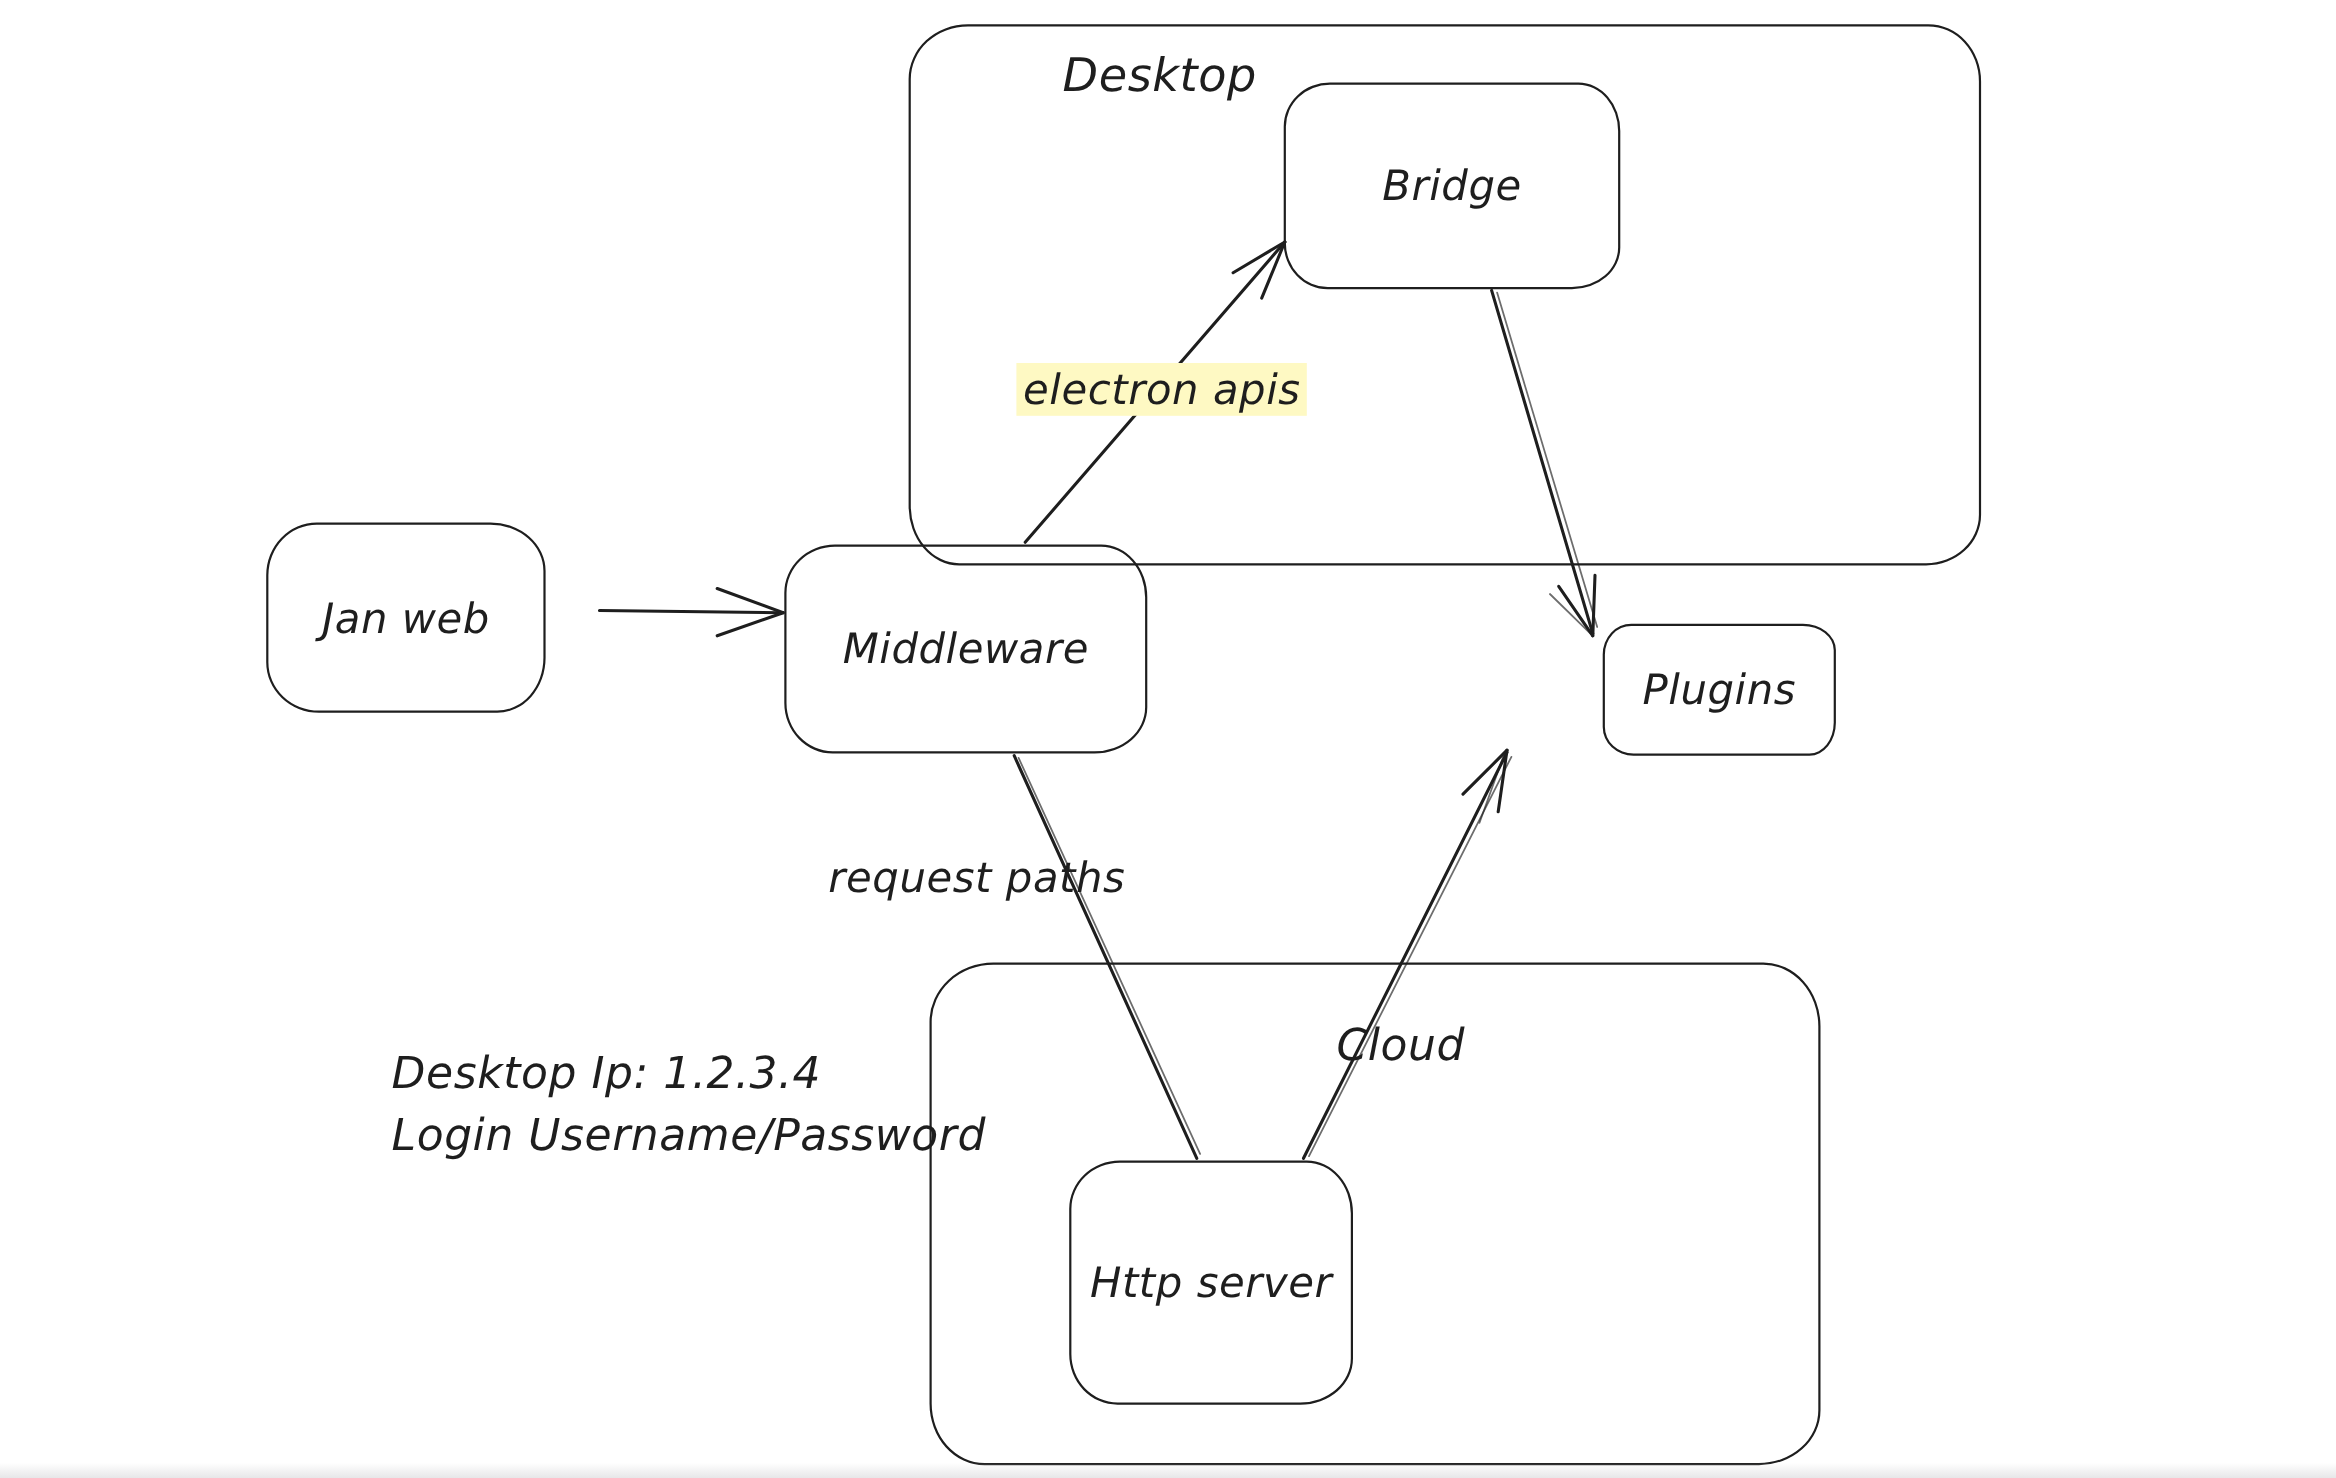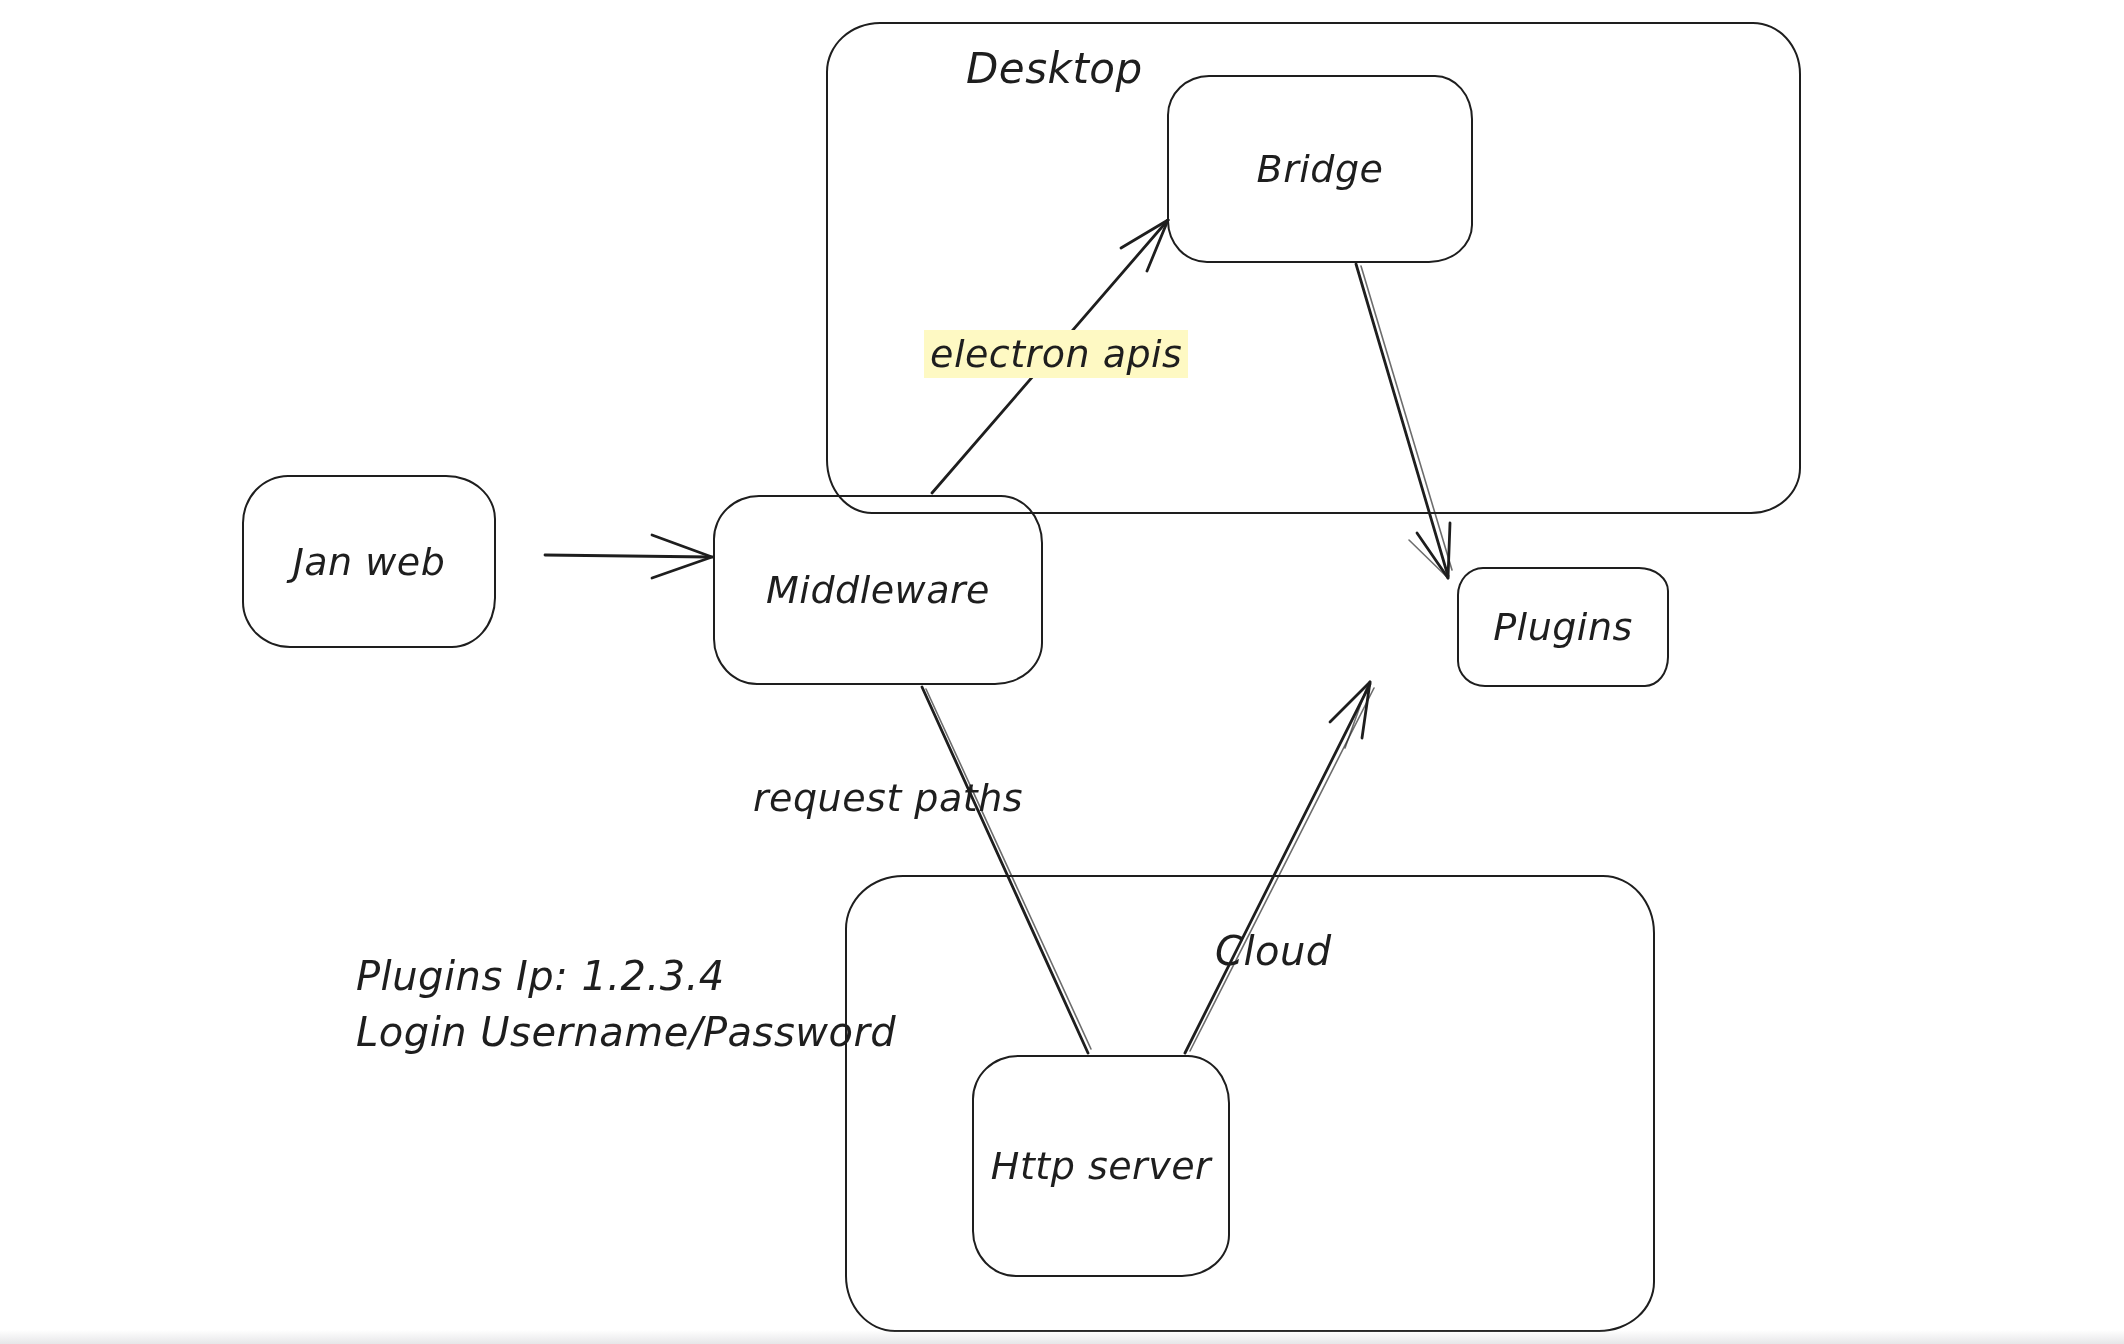--- a/index.html
+++ b/index.html
@@ -119,18 +119,18 @@
     <div class="center-label node-font">Http server</div>
   </div>
 
   <div class="label desktop-label">Desktop</div>
   <div class="label cloud-label">Cloud</div>
 
   <div class="label electron-apis-label">electron apis</div>
   <div class="label request-paths-label">request paths</div>
 
   <div class="label note-text">
-    <div>Plugins Ip: 1.2.3.4</div>
+    <div>Desktop Ip: 1.2.3.4</div>
     <div>Login Username/Password</div>
   </div>
 
   <div class="bottom-fade"></div>
 </div>
 
 </body></html>

